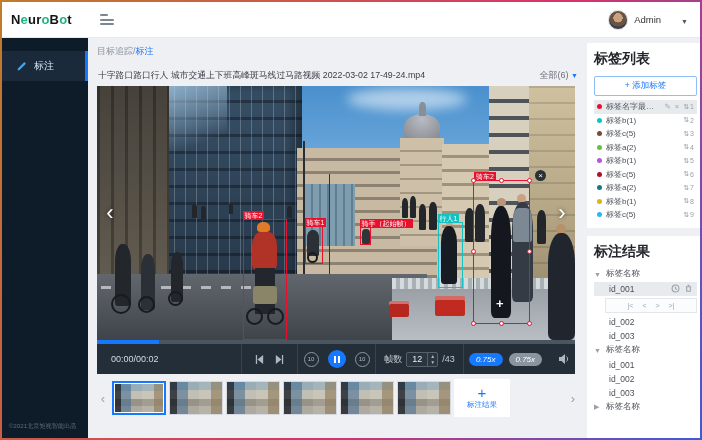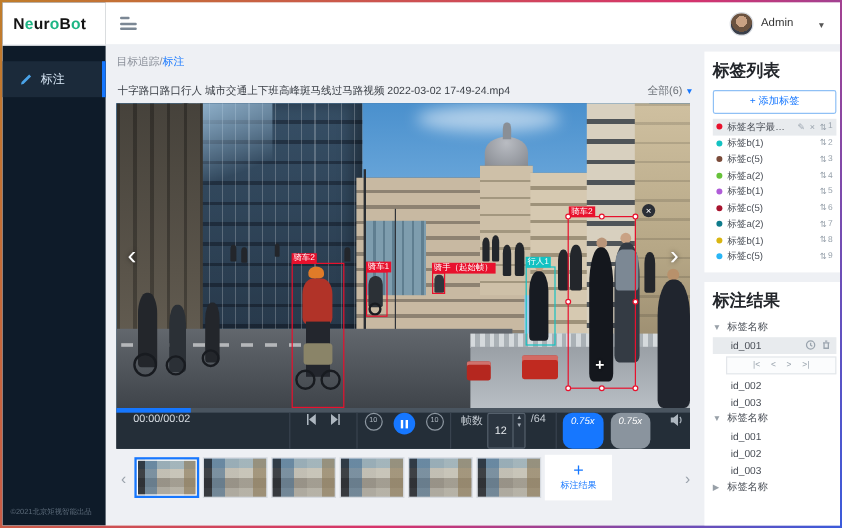--- a/index.html
+++ b/index.html
@@ -59,21 +59,21 @@
   .bx-handle { position:absolute; width:5px; height:5px; border:1px solid #e8112d; background:#fff; border-radius:50%; }
   .h-tl{left:-3px;top:-3px} .h-tm{left:50%;margin-left:-3px;top:-3px} .h-tr{right:-3px;top:-3px}
   .h-ml{left:-3px;top:50%;margin-top:-3px} .h-mr{right:-3px;top:50%;margin-top:-3px}
   .h-bl{left:-3px;bottom:-3px} .h-bm{left:50%;margin-left:-3px;bottom:-3px} .h-br{right:-3px;bottom:-3px}
   .box-del { position:absolute; width:11px; height:11px; border-radius:50%; background:#2b2f36; color:#fff; font-size:8px; line-height:11px; text-align:center; z-index:11; cursor:pointer; }
   .crosshair { position:absolute; color:#fff; font-size:13px; font-weight:bold; text-shadow:0 0 2px #000; z-index:11; }
 
   .progress { height:4px; background:#4a5560; }
   .progress .fill { height:100%; background:#1677ff; }
   .controls { height:30px; background:#242e38; display:flex; align-items:center; color:#cfd6dd; }
-  .c-sec { height:100%; display:flex; justify-content:center; gap:9px; border-left:1px solid #39434f; flex:none; }
+  .c-sec { height:100%; display:flex; align-items:center; justify-content:center; gap:9px; border-left:1px solid #39434f; flex:none; }
   .c-sec:first-child { border-left:none; justify-content:flex-start; padding-left:14px; }
   .time { font-size:9px; color:#d4dae0; }
   .ic-skip { width:11px; height:11px; fill:#aeb7c0; cursor:pointer; }
   .jump { width:15px; height:15px; border:1px solid #8e98a2; border-radius:50%; color:#aeb7c0; font-size:6px; line-height:13px; text-align:center; cursor:pointer; }
   .play-btn { width:18px; height:18px; border-radius:50%; background:#1677ff; display:flex; align-items:center; justify-content:center; gap:2px; cursor:pointer; }
   .play-btn i { width:2px; height:7px; background:#fff; }
   .frame-label { font-size:9px; color:#c3cad1; }
   .frame-input-wrap { display:flex; border:1px solid #55606c; border-radius:2px; background:#2b3540; }
   .frame-input { width:20px; background:transparent; border:none; color:#e6eaee; font-size:9px; text-align:center; font-family:inherit; }
   .spin { display:flex; flex-direction:column; border-left:1px solid #55606c; }
@@ -300,21 +300,21 @@
             </div>
             <div class="c-sec" style="width:88px;gap:4px;">
               <span class="frame-label">帧数</span>
               <div class="frame-input-wrap">
                 <input class="frame-input" value="12" style="">
                 <div class="spin">
                       <span>▲</span>
                       <span>▼</span>
                     </div>
               </div>
-              <span class="frame-total">/64</span>
+              <span class="frame-total">/43</span>
             </div>
             <div class="c-sec" style="flex:1;gap:6px;font-style:italic;">
               <span class="pill blue">0.75x</span>
               <span class="pill gray">0.75x</span>
               <svg class="ic-vol" viewBox="0 0 12 12" style="margin-left:10px;">
                     <path d="M1 4h2.4L7 1v10L3.4 8H1z"></path>
                     <path d="M8.5 3.5c1.4 1.2 1.4 3.8 0 5" fill="none" stroke="#aeb7c0" stroke-width="1"></path>
                   </svg>
             </div>
           </div>

